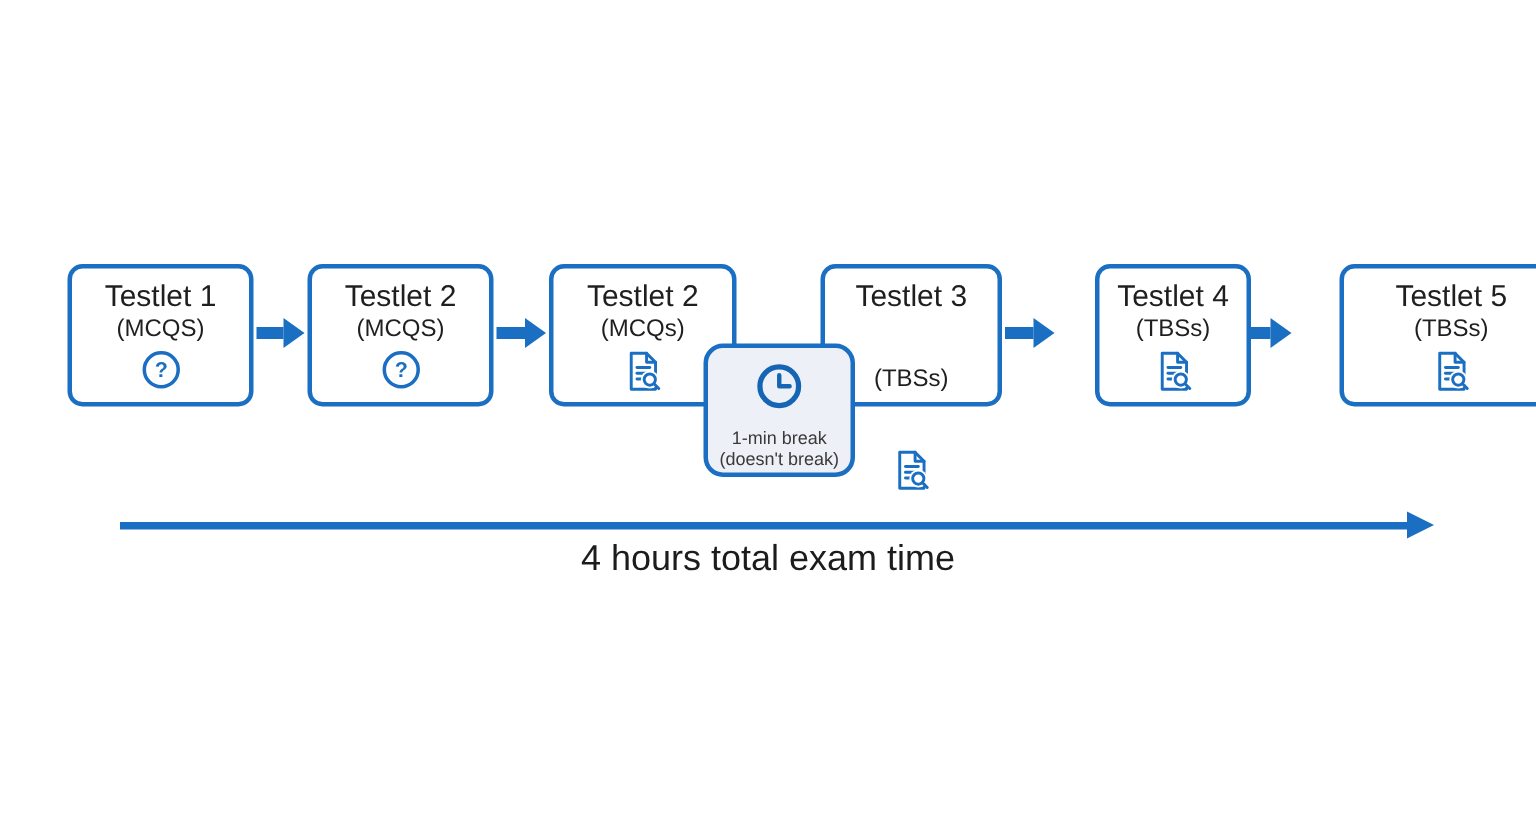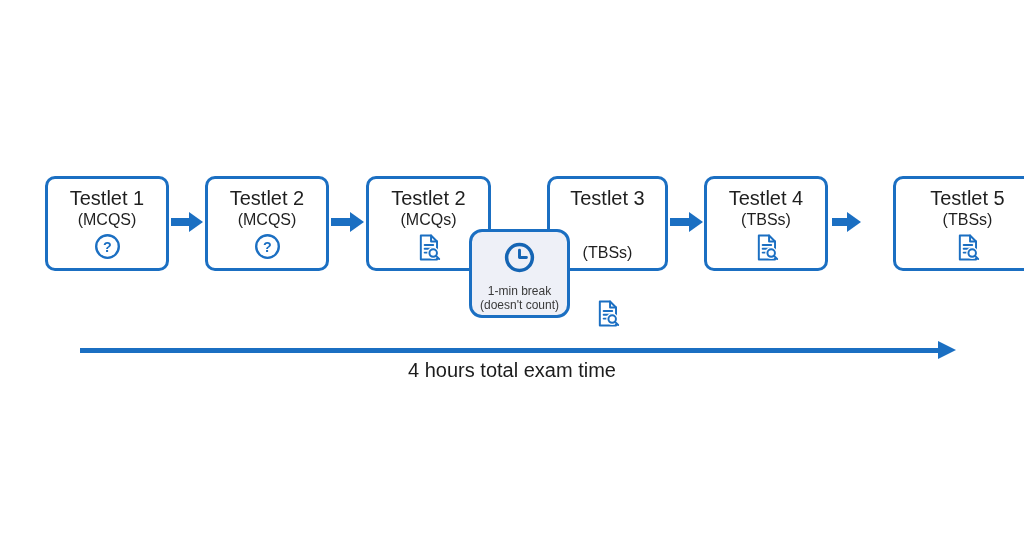--- a/index.html
+++ b/index.html
@@ -123,21 +123,21 @@
     border-left: 18px solid #1b6fc2;
     border-top: 9.5px solid transparent;
     border-bottom: 9.5px solid transparent;
   }
   #timeline-label {
     position: absolute;
     left: 0;
     top: 359px;
     width: 1024px;
     text-align: center;
-    font-size: 20px;
+    font-size: 24px;
     color: #1c1c1c;
   }
 </style>
 </head>
 <body>
 
 <div id="canvas">
 
   <div class="testlet-box" style="left:45px;width:124px;">
     <div class="testlet-title">Testlet 1</div>
@@ -189,21 +189,21 @@
   </div>
 
   <div id="break-box">
     <div>
       <svg width="35" height="35" viewBox="0 0 38 38">
         <circle cx="19" cy="19" r="14" fill="none" stroke="#1565b4" stroke-width="3.8"></circle>
         <path d="M19 11 V19 H26.5" fill="none" stroke="#1565b4" stroke-width="3.2" stroke-linecap="round" stroke-linejoin="round"></path>
       </svg>
     </div>
     <div class="break-line1">1-min break</div>
-    <div class="break-line2">(doesn't count)</div>
+    <div class="break-line2">(doesn't break)</div>
   </div>
 
   <div class="testlet-box" style="left:547px;width:121px;gap:33px;">
     <div class="testlet-title">Testlet 3</div>
     <div class="testlet-subtitle">(TBSs)</div>
     <div class="box-icon">
       <svg width="29" height="29" viewBox="0 0 34 34" fill="none" stroke="#1b6fc2" stroke-width="2.3" stroke-linejoin="round" stroke-linecap="round">
         <path d="M8 3 H20 L27 10 V31 H8 Z"></path>
         <path d="M20 3 V10 H27"></path>
         <path d="M12.5 14 H22.5"></path>
@@ -214,21 +214,21 @@
         <path d="M25.8 26.8 L29.5 30.5"></path>
       </svg>
     </div>
   </div>
 
   <div class="flow-arrow" style="left:670px;width:33px;">
     <div class="bar"></div>
     <div class="head"></div>
   </div>
 
-  <div class="testlet-box" style="left:704px;width:124px;">
+  <div class="testlet-box" style="left:730px;width:104px;">
     <div class="testlet-title">Testlet 4</div>
     <div class="testlet-subtitle">(TBSs)</div>
     <div class="box-icon">
       <svg width="29" height="29" viewBox="0 0 34 34" fill="none" stroke="#1b6fc2" stroke-width="2.3" stroke-linejoin="round" stroke-linecap="round">
         <path d="M8 3 H20 L27 10 V31 H8 Z"></path>
         <path d="M20 3 V10 H27"></path>
         <path d="M12.5 14 H22.5"></path>
         <path d="M12.5 18.5 H22.5"></path>
         <path d="M12.5 23 H17"></path>
         <circle cx="22.5" cy="23.5" r="7" fill="#ffffff" stroke="none"></circle>

